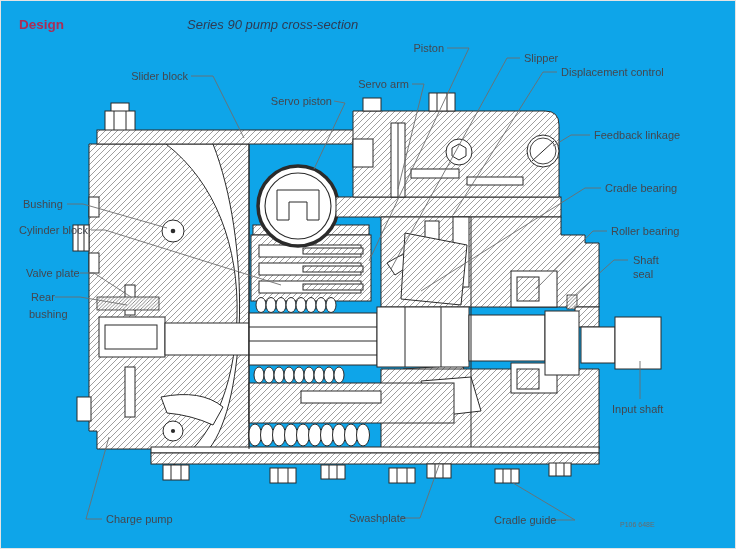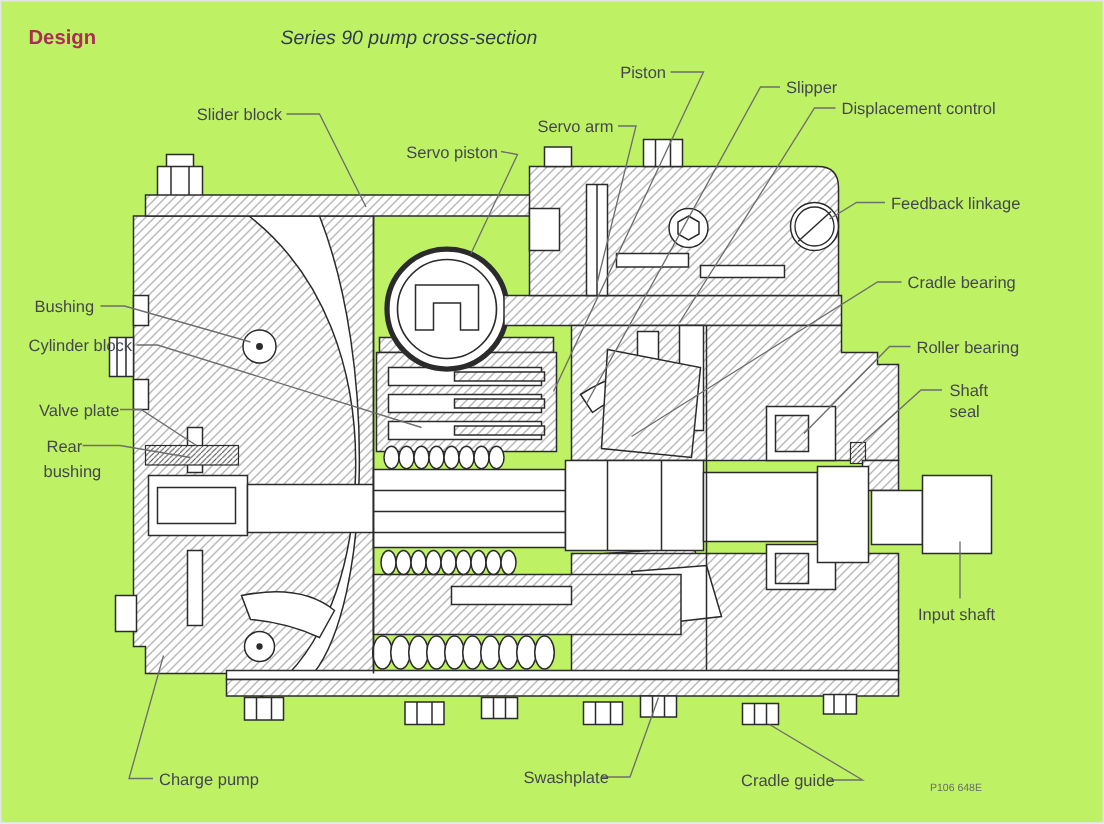--- a/index.html
+++ b/index.html
@@ -1,19 +1,19 @@
 <!DOCTYPE html>
 <html><head>
 <meta charset="utf-8">
 <style>
   html,body{margin:0;padding:0;background:#fff;}
   #page{
     position:relative;
     width:736px;height:549px;
-    background:#bef264;
+    background:#0ea5e9;
     border:1px solid #e4e4e4;
     box-sizing:border-box;
     font-family:"Liberation Sans","DejaVu Sans",sans-serif;
     overflow:hidden;
   }
   svg{display:block;}
   text{font-family:"Liberation Sans","DejaVu Sans",sans-serif;}
   .lbl{font-size:11px;fill:#44474f;}
   .hdr-design{font-size:13.5px;font-weight:bold;fill:#ab2d56;}
   .hdr-title{font-size:13px;font-style:italic;fill:#2f3a52;}

